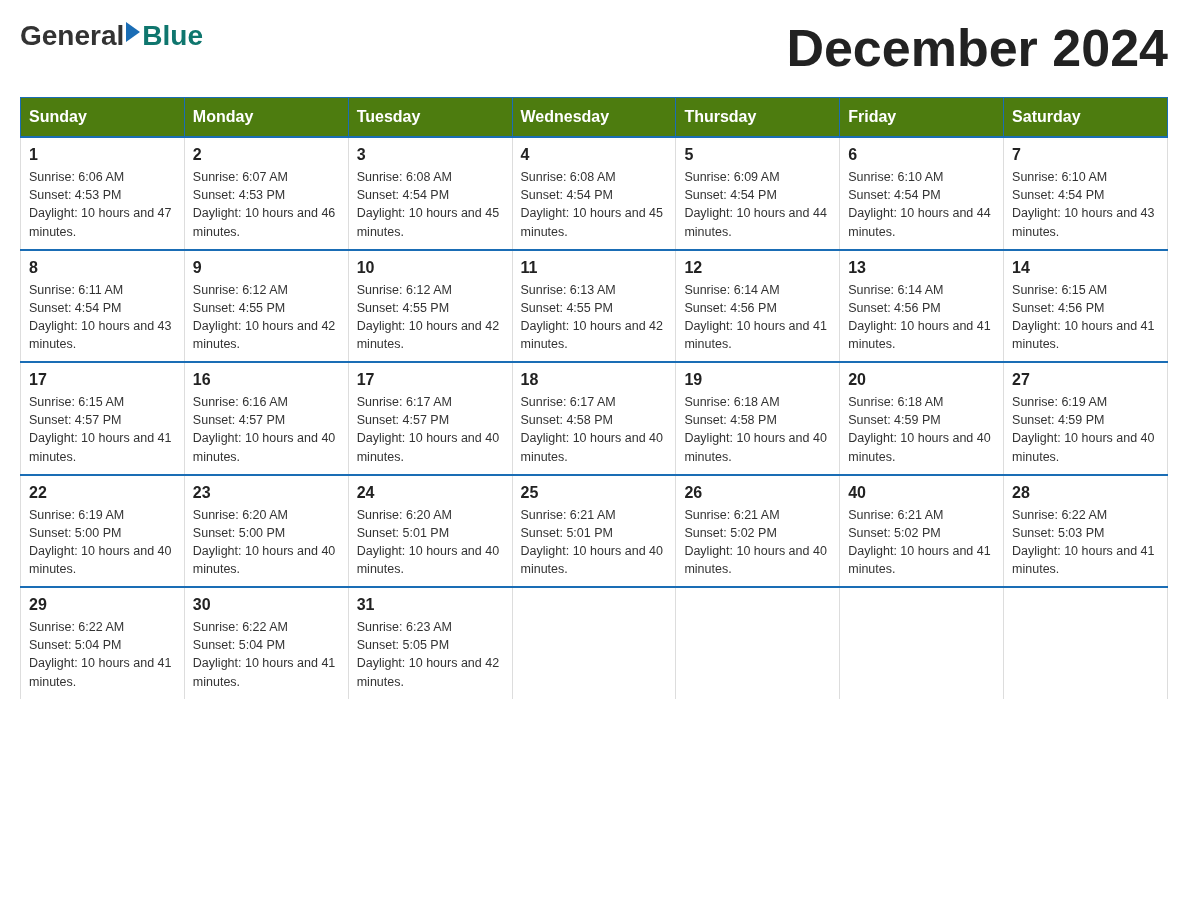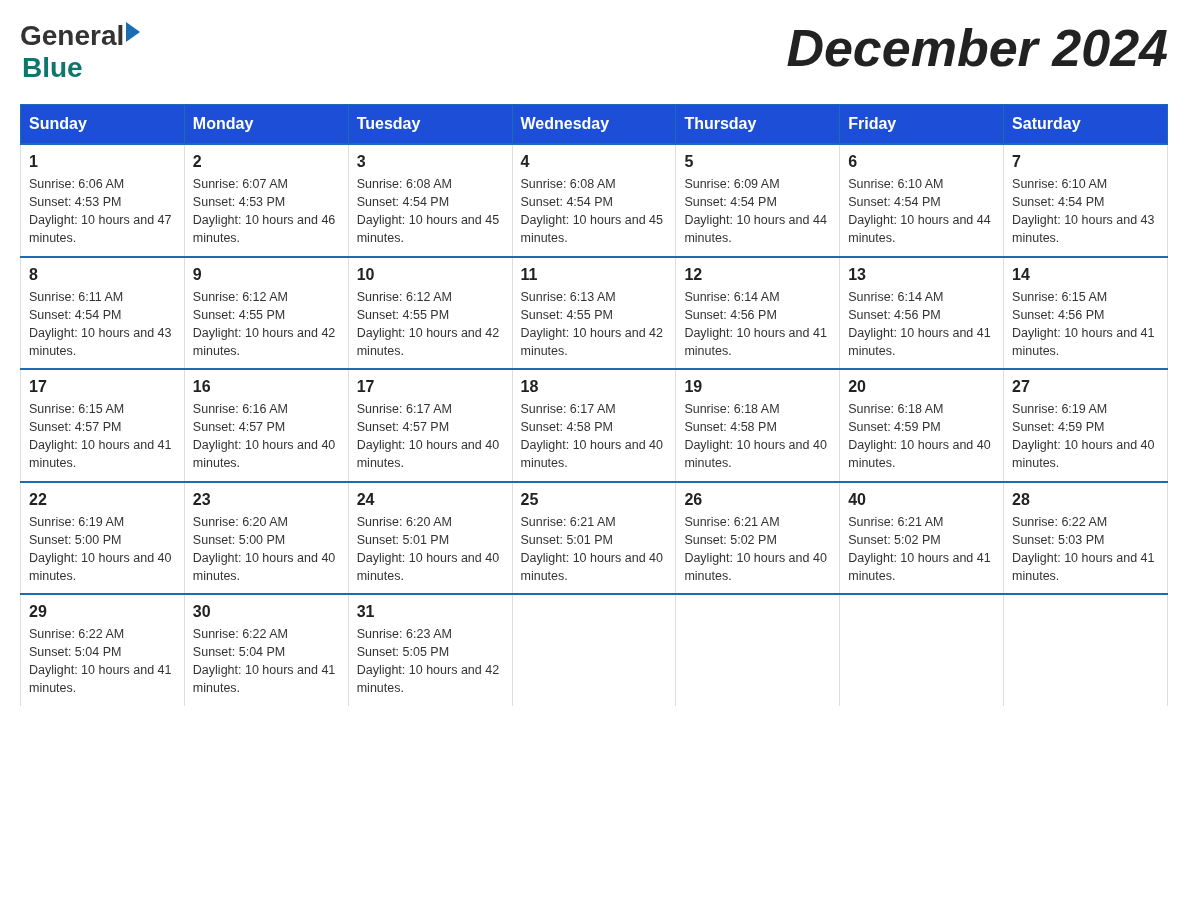--- a/index.html
+++ b/index.html
@@ -31,47 +31,45 @@
       margin-top: -8px;
     }
     .logo-blue {
       font-size: 28px;
       font-weight: bold;
       color: #0f766e;
       margin-left: 0;
     }
     .logo-wrapper {
       display: flex;
-      flex-direction: column;
     }
     .logo-top {
       display: flex;
       align-items: center;
     }
     .title-block {
-      font-style: italic;
     }
     .month-title {
       font-size: 52px;
       font-weight: bold;
       color: #222;
       line-height: 1.1;
     }
     .location-title {
       font-size: 22px;
       color: #444;
       margin-top: 4px;
     }
     table {
       width: 100%;
       border-collapse: collapse;
       table-layout: fixed;
     }
     thead th {
-      background-color: #1d4ed8;
+      background-color: #4d7c0f;
       color: white;
       font-size: 16px;
       font-weight: bold;
       padding: 10px 8px;
       text-align: left;
       border: 1px solid #1a6db5;
     }
     tbody td {
       vertical-align: top;
       padding: 8px;

